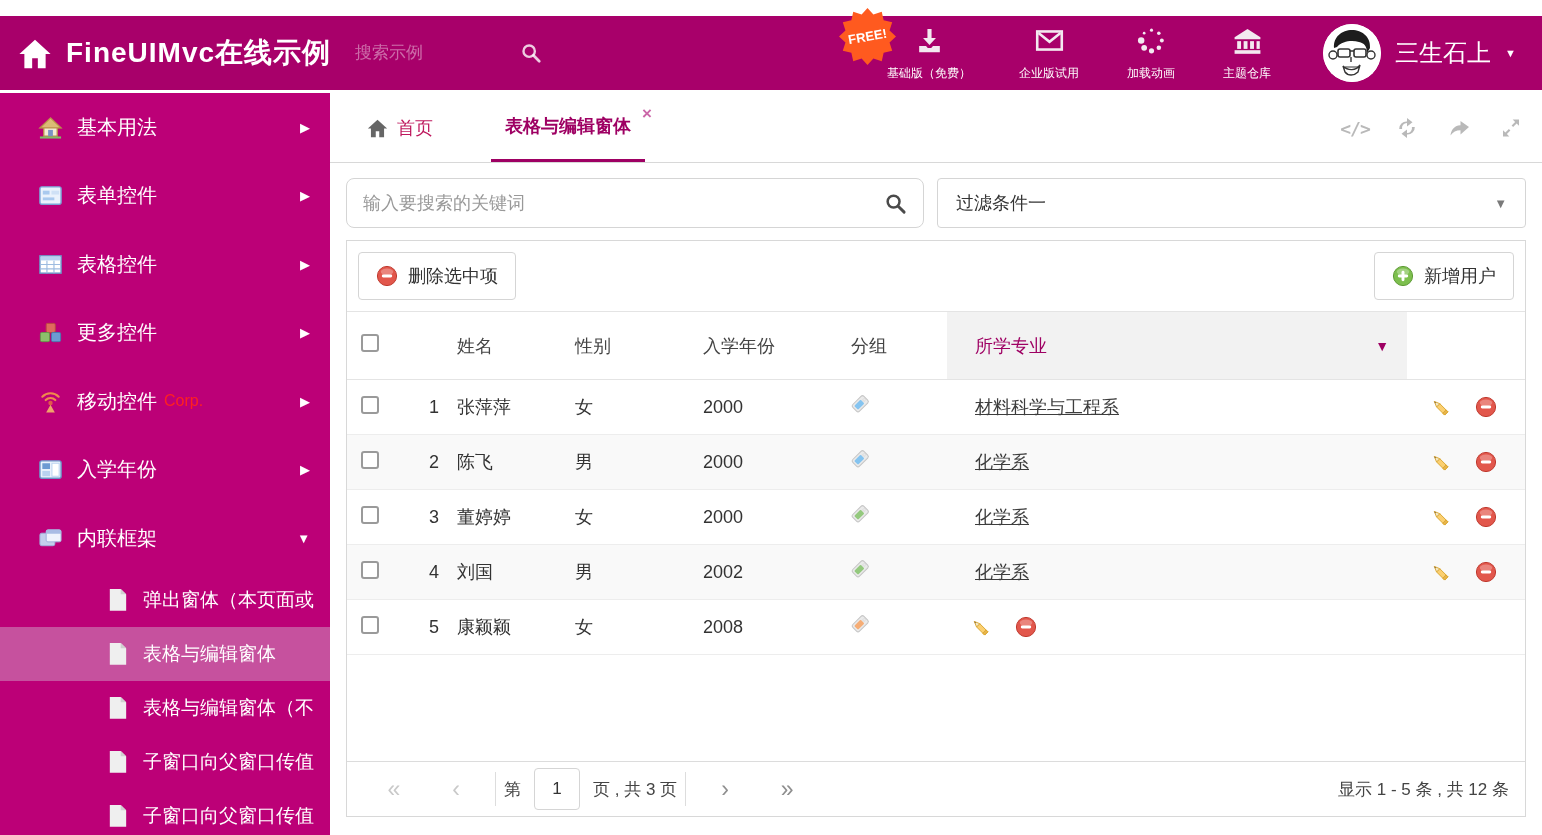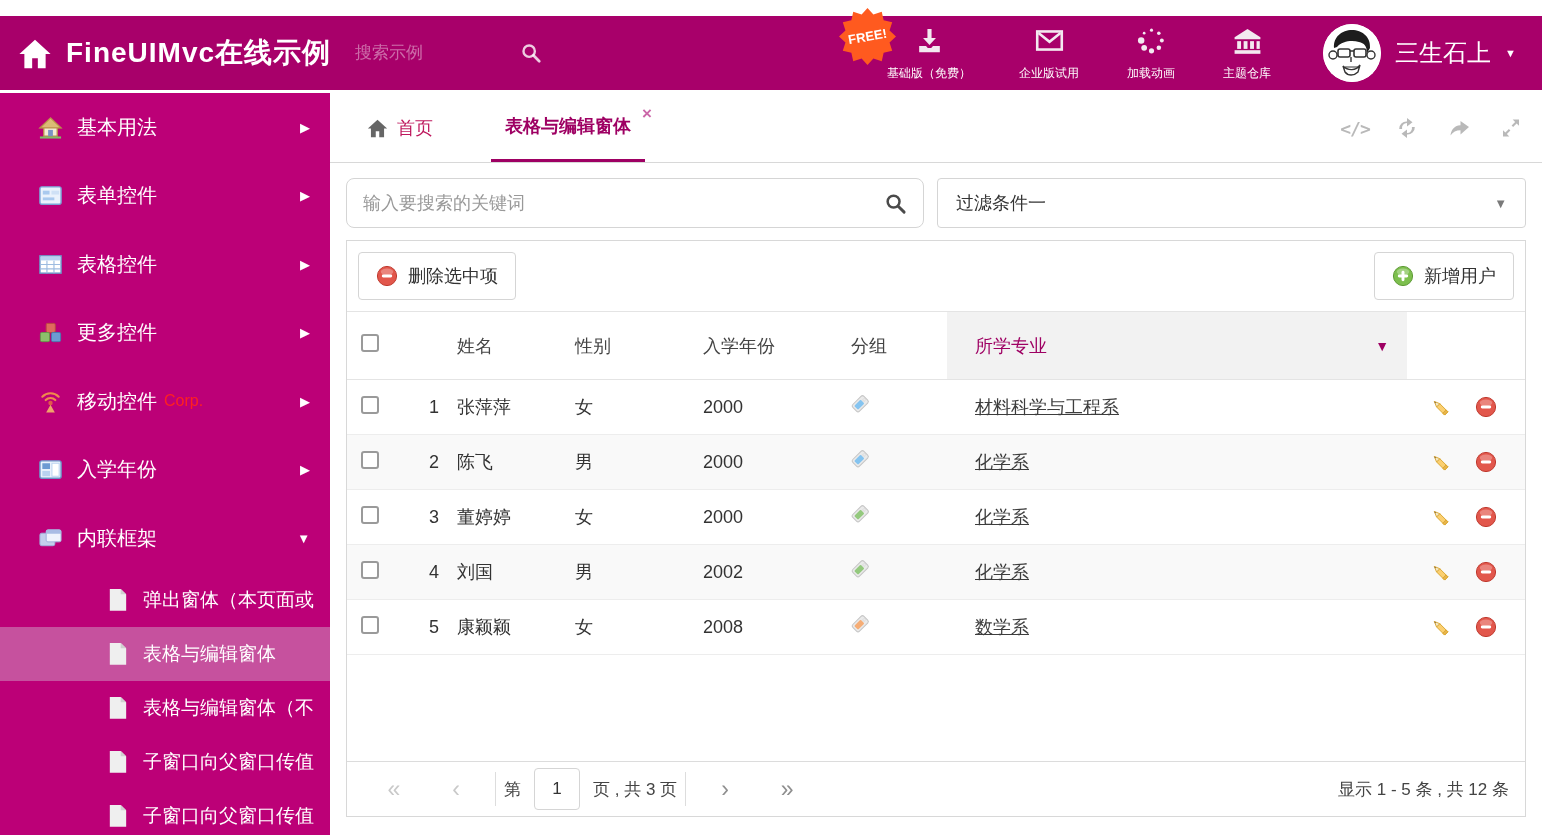--- a/index.html
+++ b/index.html
@@ -591,21 +591,20 @@
     <div class="cell-pad">康颖颖</div>
     <div class="cell-pad">女</div>
     <div class="cell-pad">2008</div>
     <div class="cell-tag"><span class="tag"><svg viewBox="0 0 20 20" width="21" height="21">
                   <g transform="rotate(45 10 10)">
                     <rect x="5.5" y="1.5" width="9" height="15" rx="2" fill="#EAEAEA" stroke="#C6C6C6"></rect>
                     <rect x="7.4" y="6" width="5.2" height="8.6" rx="1" fill="#F5AD76"></rect>
                     <circle cx="10" cy="3.8" r="1.1" fill="#FBFBFB" stroke="#C6C6C6" stroke-width="0.5"></circle>
                   </g>
                 </svg></span></div>
-    <div class="cell-major"><a class="major-link">数学系</a></div>
     <div class="cell-actions">
       <span class="act">
                 <svg viewBox="0 0 22 22">
                   <g transform="rotate(135 11 11)">
                     <rect x="8.8" y="2" width="4.6" height="11.5" fill="#FBCF70" stroke="#D9A62E" stroke-width="0.9"></rect>
                     <rect x="8.8" y="2" width="4.6" height="2.7" fill="#E8B44C" stroke="#D9A62E" stroke-width="0.9"></rect>
                     <polygon points="8.8,13.5 13.4,13.5 11.1,19" fill="#F3E7C8" stroke="#D9A62E" stroke-width="0.9"></polygon>
                     <polygon points="10.3,17 11.9,17 11.1,19" fill="#8a6d3b"></polygon>
                   </g>
                 </svg>

